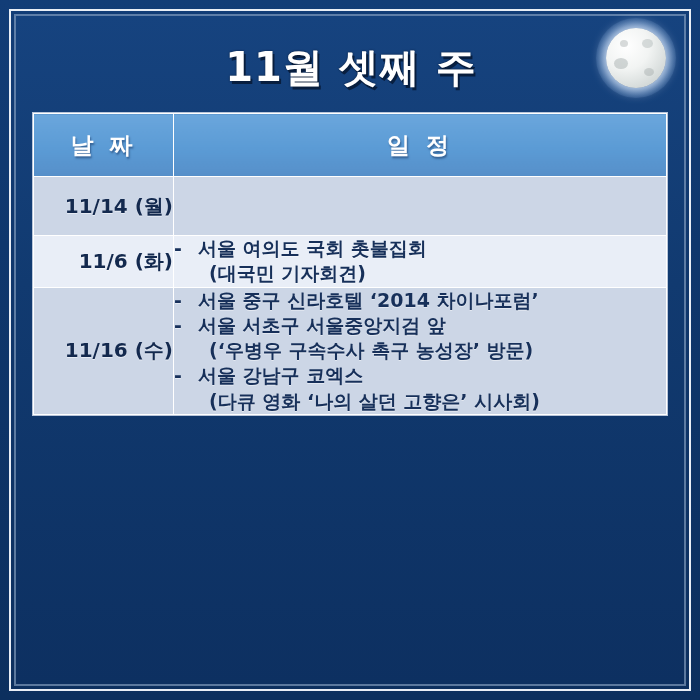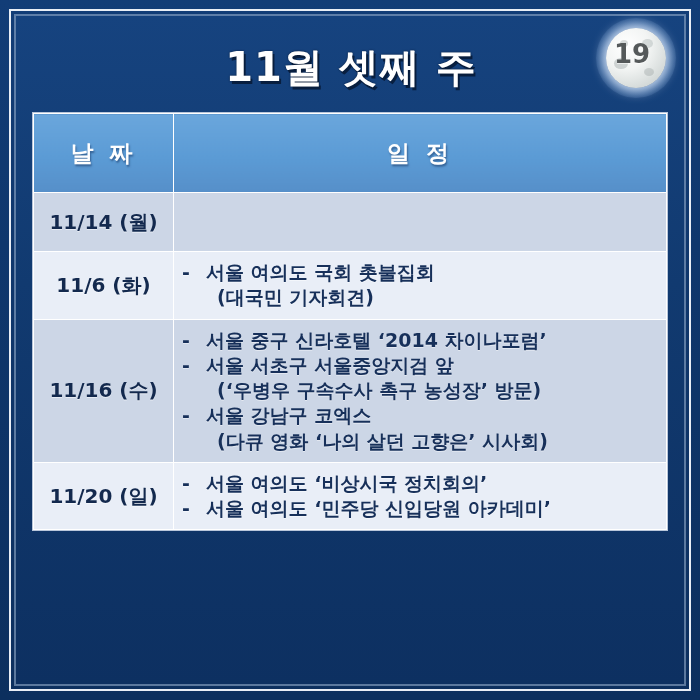--- a/index.html
+++ b/index.html
@@ -142,37 +142,37 @@
     background: #e9eef7;
   }
   table.sched {
     border-collapse: collapse;
     width: 100%;
     table-layout: fixed;
   }
   table.sched col.c-date { width: 140px; }
   table.sched th, table.sched td {
     border: 1px solid #ffffff;
-    padding: 8px;
+    padding: 0;
     vertical-align: middle;
   }
   table.sched thead th {
     background: linear-gradient(180deg, #6aa6dc 0%, #5b9bd5 55%, #568fc9 100%);
     color: #ffffff;
     font-size: 23px;
     font-weight: bold;
     height: 62px;
     letter-spacing: 4px;
     text-shadow: 1px 2px 2px rgba(20,50,95,.55);
   }
   table.sched tbody tr.band-dark td { background: #ccd6e6; }
   table.sched tbody tr.band-light td { background: #e9eef7; }
 
   td.date-cell {
-    text-align: center;
+    text-align: right;
     color: #13294e;
     font-size: 20px;
     font-weight: bold;
     white-space: nowrap;
     text-shadow: 0 1px 0 rgba(255,255,255,.5);
   }
   td.evt-cell {
     padding: 9px 10px 9px 22px;
     color: #17305a;
     font-size: 19px;
@@ -206,21 +206,20 @@
 
   <div class="title-bar">
     <div class="title">11월 셋째 주</div>
 
     <div class="moon-badge">
       <div class="moon-glow"></div>
       <div class="moon-disc">
         <span class="moon-speck-a"></span>
         <span class="moon-speck-b"></span>
       </div>
-      <div class="moon-number">19</div>
     </div>
   </div>
 
   <div class="table-wrap">
     <table class="sched">
       <colgroup>
         <col class="c-date">
         <col class="c-evt">
       </colgroup>
       <thead>
@@ -253,30 +252,17 @@
               <div class="evt-item">
                 <span class="evt-dash">-</span>
                 <span class="evt-body"><span>서울 서초구 서울중앙지검 앞</span><span class="evt-sub">(‘우병우 구속수사 촉구 농성장’ 방문)</span></span>
               </div>
               <div class="evt-item">
                 <span class="evt-dash">-</span>
                 <span class="evt-body"><span>서울 강남구 코엑스</span><span class="evt-sub">(다큐 영화 ‘나의 살던 고향은’ 시사회)</span></span>
               </div>
             </td>
           </tr>
-          <tr class="band-light">
-            <td class="date-cell">11/20 (일)</td>
-            <td class="evt-cell">
-              <div class="evt-item">
-                <span class="evt-dash">-</span>
-                <span class="evt-body"><span>서울 여의도 ‘비상시국 정치회의’</span></span>
-              </div>
-              <div class="evt-item">
-                <span class="evt-dash">-</span>
-                <span class="evt-body"><span>서울 여의도 ‘민주당 신입당원 아카데미’</span></span>
-              </div>
-            </td>
-          </tr>
         </tbody>
     </table>
   </div>
 
 </div>
 
 </body></html>

